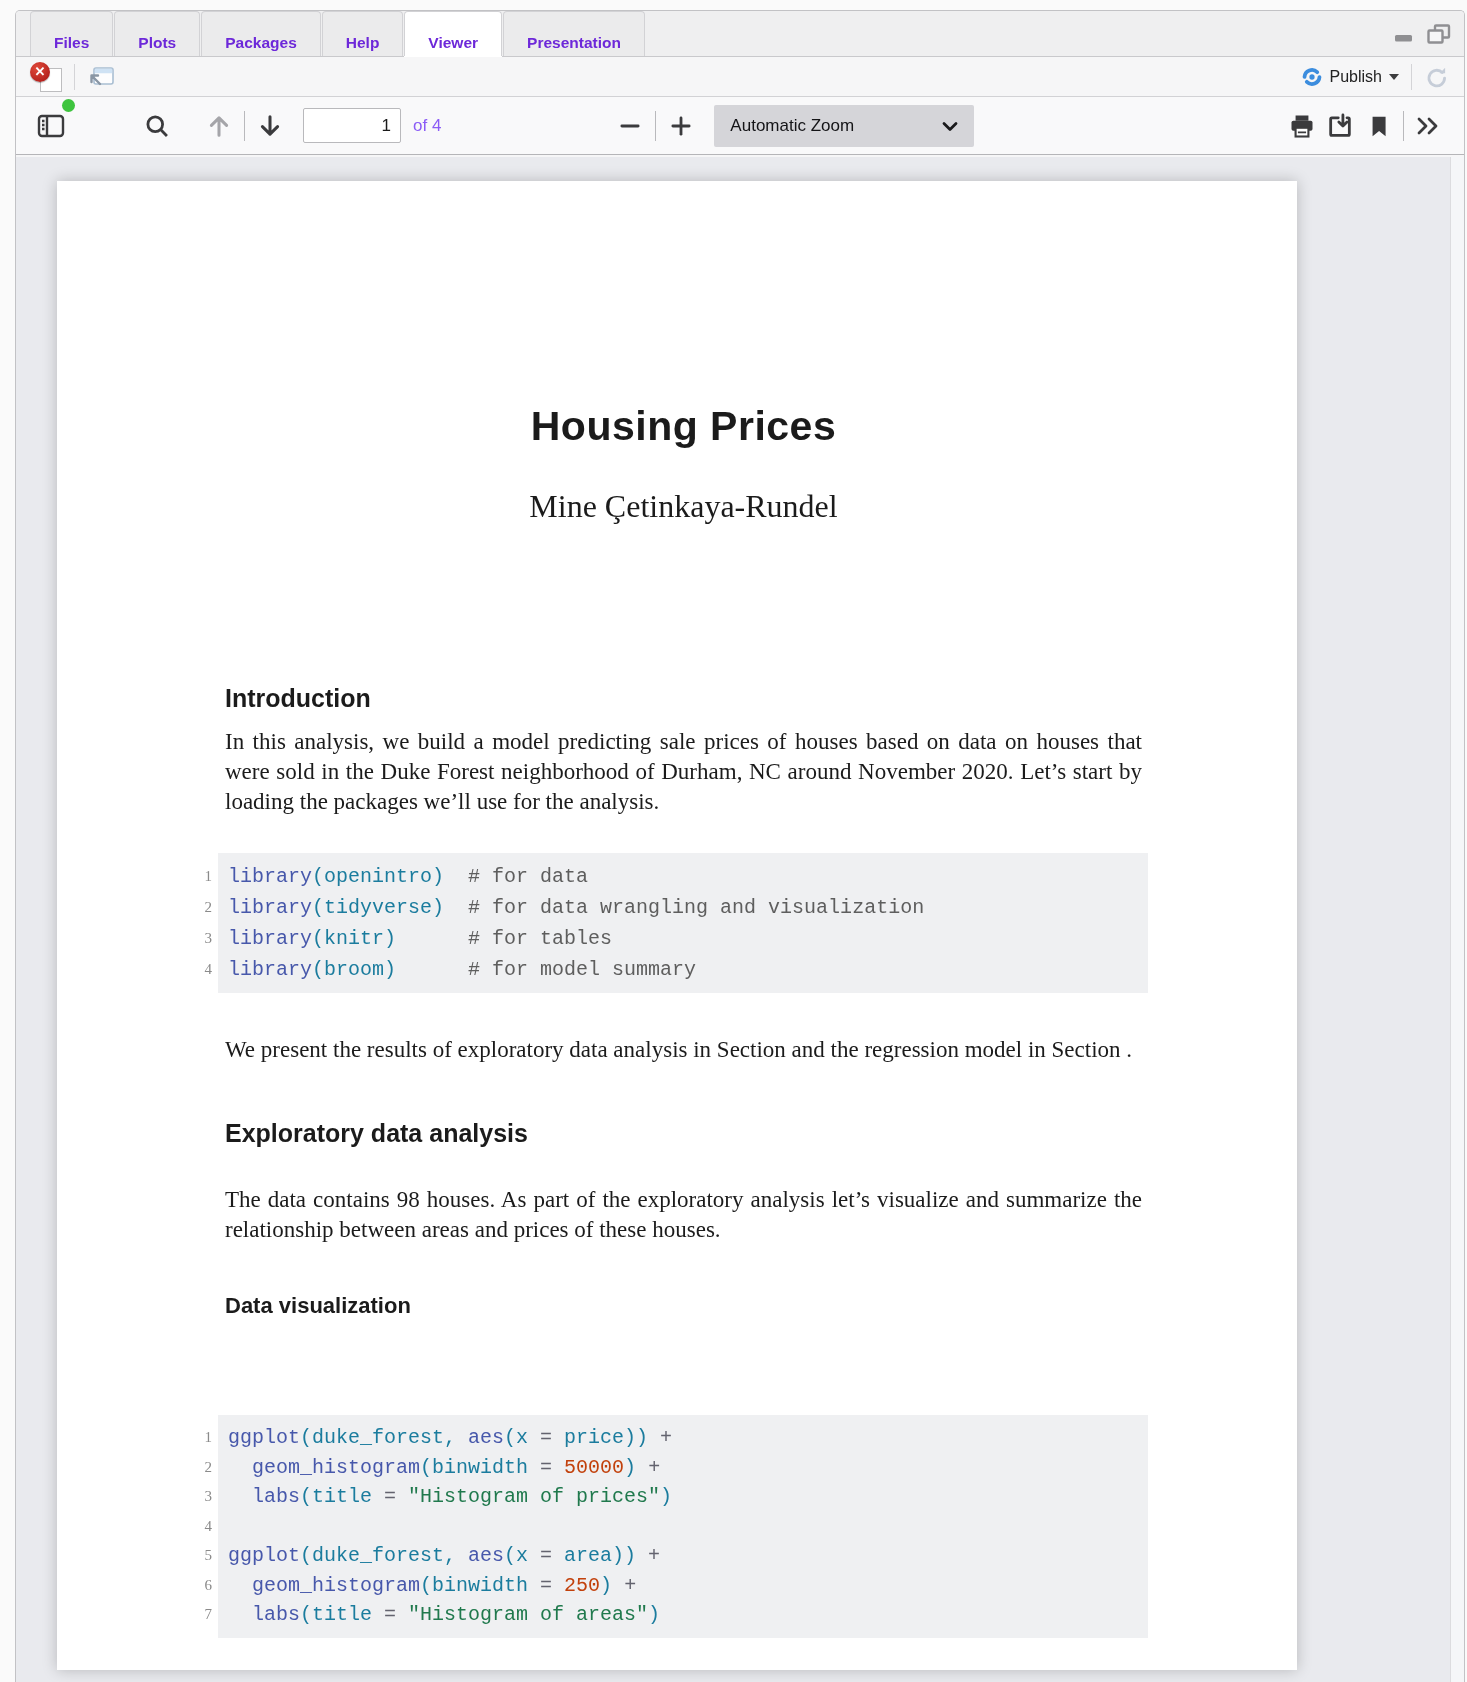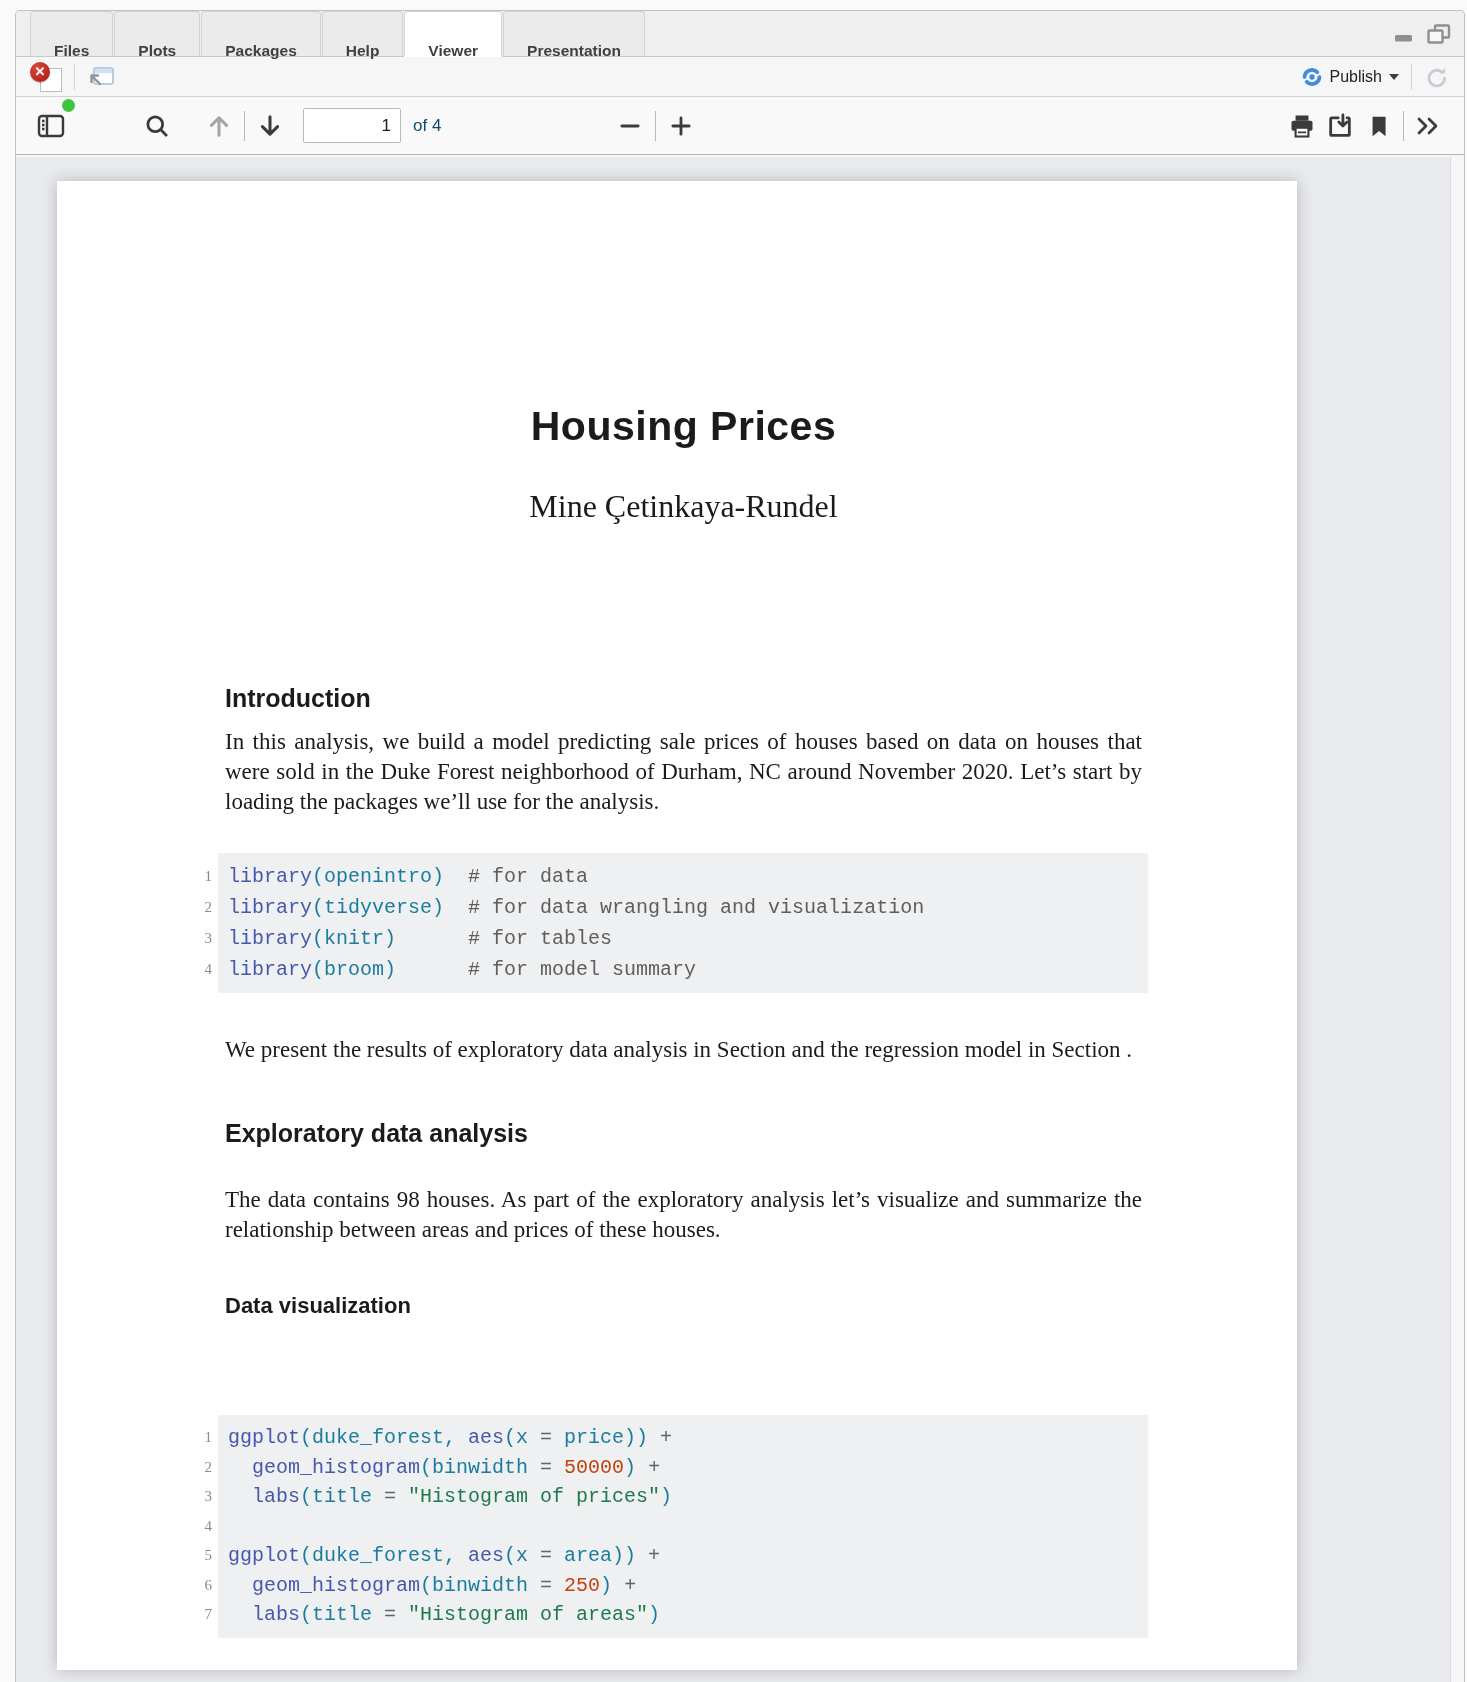--- a/index.html
+++ b/index.html
@@ -6,21 +6,21 @@
   html,body { width:1467px; height:1682px; }
   body { position:relative; background:#fafafa; font-family:"Liberation Sans",sans-serif; overflow:hidden; }
 
   .pane { position:absolute; left:15px; top:10px; width:1450px; height:1672px;
           border:1px solid #c2c2c5; border-bottom:none; border-radius:5px 5px 0 0;
           background:#f6f6f7; overflow:hidden; }
 
   
   .tabbar { position:relative; height:46px; background:#efeff0; border-bottom:1px solid #c9c9cc;
             display:flex; align-items:flex-end; padding-left:14px; }
-  .tab { height:45px; line-height:45px; padding:16px 23px; font-size:15.5px; font-weight:bold; color:#404040;
+  .tab { height:45px; line-height:45px; padding:8px 23px; font-size:15.5px; font-weight:bold; color:#6d28d9;
          background:#ebebec; border:1px solid #d2d2d5; border-bottom:none; border-radius:4px 4px 0 0;
          margin-right:1px; position:relative; cursor:default; }
   .tab.active { background:#ffffff; z-index:2; box-shadow:0 1px 0 #ffffff; }
   .pane-controls { position:absolute; right:12px; top:12px; display:flex; gap:10px; align-items:center; }
 
   
   .toolbar2 { height:40px; background:#f6f6f7; border-bottom:1px solid #d2d2d5;
               display:flex; align-items:center; padding:0 14px; }
   .t2-left { display:flex; align-items:center; gap:12px; }
   .t2-right { margin-left:auto; display:flex; align-items:center; gap:12px; }
@@ -36,21 +36,21 @@
   
   .pdfbar { height:58px; background:#f9f9fa; border-bottom:1px solid #b5b5b8;
             display:flex; align-items:center; padding:0 16px; position:relative; }
   .pdfbar .group { display:flex; align-items:center; }
   .icon-btn { display:flex; align-items:center; justify-content:center; width:38px; height:40px; border-radius:3px; cursor:pointer; }
   .pdf-sep { width:1px; height:30px; background:#b9b9bc; margin:0 6px; }
   .sidebar-wrap { position:relative; margin-right:68px; }
   .green-dot { position:absolute; right:-5px; top:-7px; width:13px; height:13px; border-radius:50%; background:#3ec43e; }
   .page-input { width:98px; height:35px; border:1px solid #b9b9bc; border-radius:2px; background:#fff;
                 text-align:right; padding-right:9px; font-size:17px; color:#1a1a1a; margin:0 4px 0 14px; }
-  .of-label { font-size:17px; color:#0c4a6e; margin-left:8px; }
+  .of-label { font-size:17px; color:#8b5cf6; margin-left:8px; }
   .zoom-select { display:flex; align-items:center; justify-content:space-between; width:260px; height:42px;
                  background:#d5d5d9; border-radius:2px; padding:0 14px 0 16px; margin-left:14px; cursor:pointer; }
   .zoom-select .zlabel { font-size:17px; color:#141417; }
 
   
   .viewport { position:absolute; left:0; right:0; top:146px; bottom:0; background:#e9eaee; overflow:hidden; }
   .scroll-track { position:absolute; right:0; top:0; bottom:0; width:14px; background:#f5f6f8; border-left:1px solid #dcdcdf; }
   .page { position:absolute; left:41px; top:24px; width:1240px; height:1489px; background:#fff;
           box-shadow:0 0 14px rgba(0,0,0,.22); }
   .content { position:absolute; left:168px; top:0; width:917px; height:100%; color:#1b1b1b; }
@@ -182,20 +182,26 @@
             <line x1="4.5" y1="12" x2="19.5" y2="12"></line>
           </svg>
       </div>
       <div class="pdf-sep"></div>
       <div class="icon-btn">
         <svg class="ic" width="26" height="26" viewBox="0 0 24 24" stroke="#3b3b3d" stroke-width="2.6" stroke-linecap="round">
             <line x1="4.5" y1="12" x2="19.5" y2="12"></line>
             <line x1="12" y1="4.5" x2="12" y2="19.5"></line>
           </svg>
       </div>
+      <div class="zoom-select">
+        <span class="zlabel">Automatic Zoom</span>
+        <svg class="ic" width="20" height="16" viewBox="0 0 20 16" fill="none" stroke="#1a1a1c" stroke-width="2.8" stroke-linecap="round" stroke-linejoin="round">
+          <path d="M4 5.5 L10 11.5 L16 5.5"></path>
+        </svg>
+      </div>
     </div>
 
     <div class="group" style="margin-left:auto;">
       <div class="icon-btn">
         <svg class="ic" width="28" height="28" viewBox="0 0 24 24">
           <rect x="6.5" y="3" width="11" height="4.5" fill="#3b3b3d"></rect>
           <rect x="3" y="7.5" width="18" height="8.5" rx="1.5" fill="#3b3b3d"></rect>
           <rect x="6.5" y="13.5" width="11" height="7.5" fill="#fff" stroke="#3b3b3d" stroke-width="1.8"></rect>
           <line x1="8.5" y1="17.5" x2="15.5" y2="17.5" stroke="#3b3b3d" stroke-width="1.6"></line>
         </svg>

